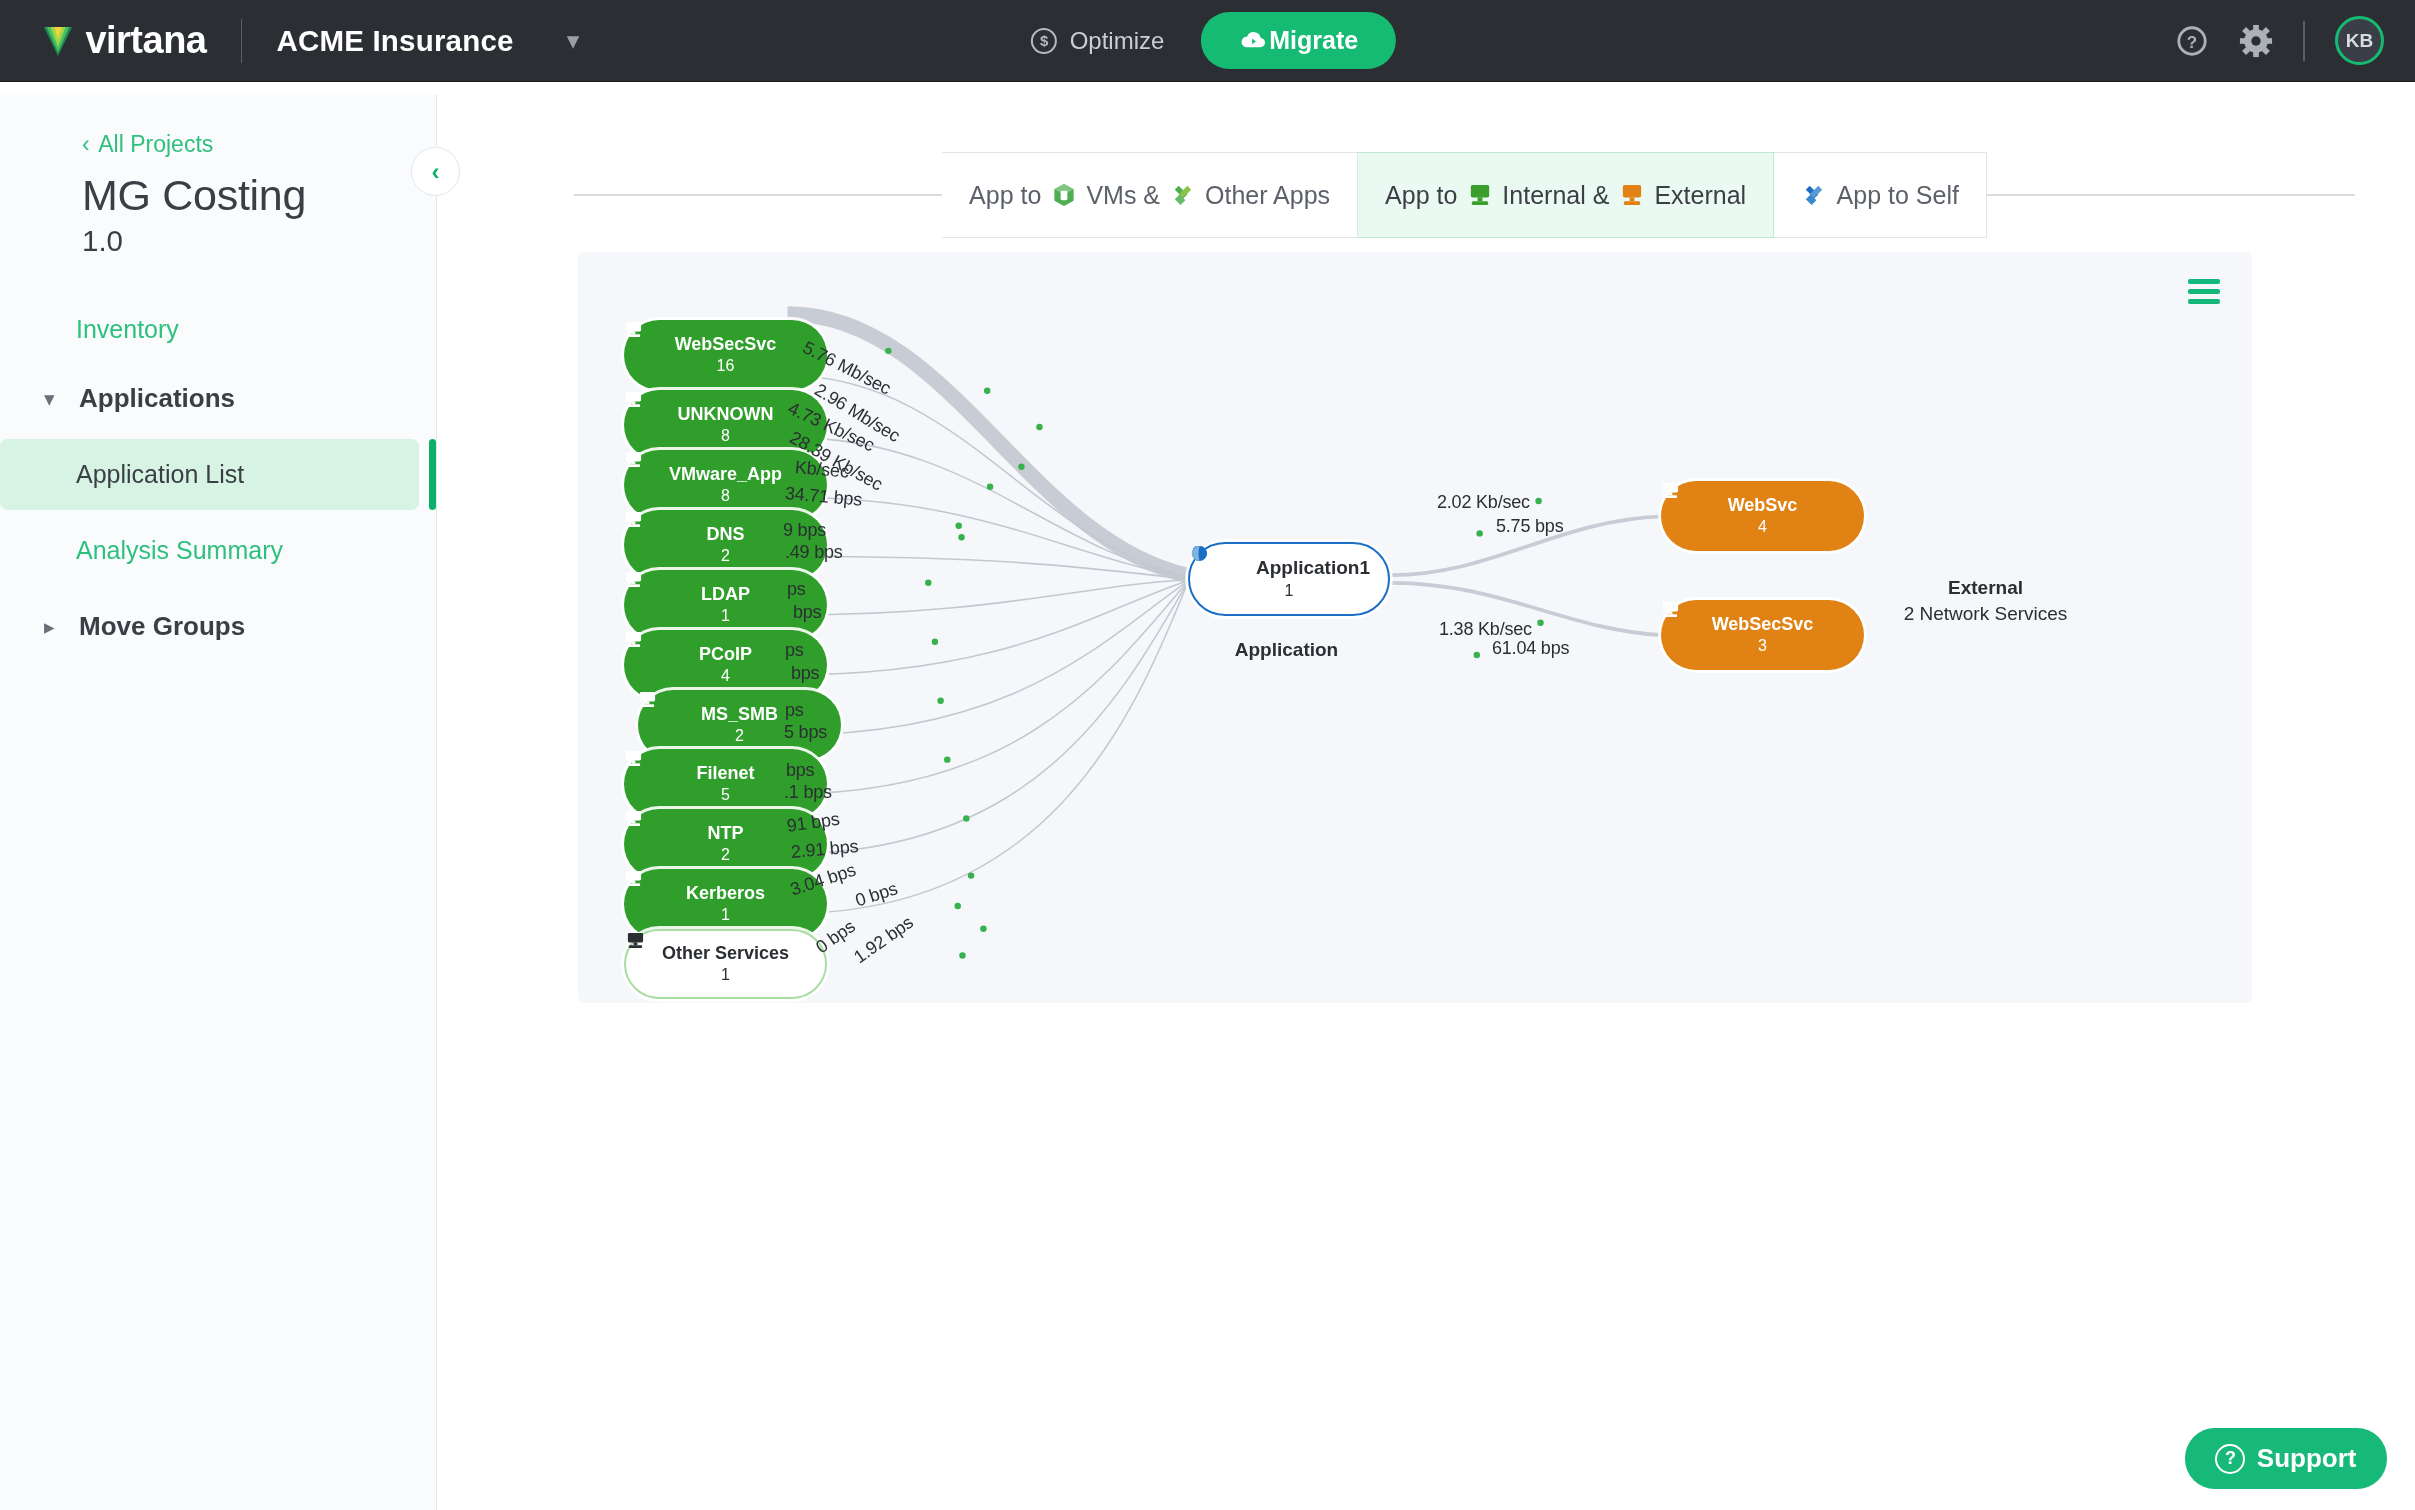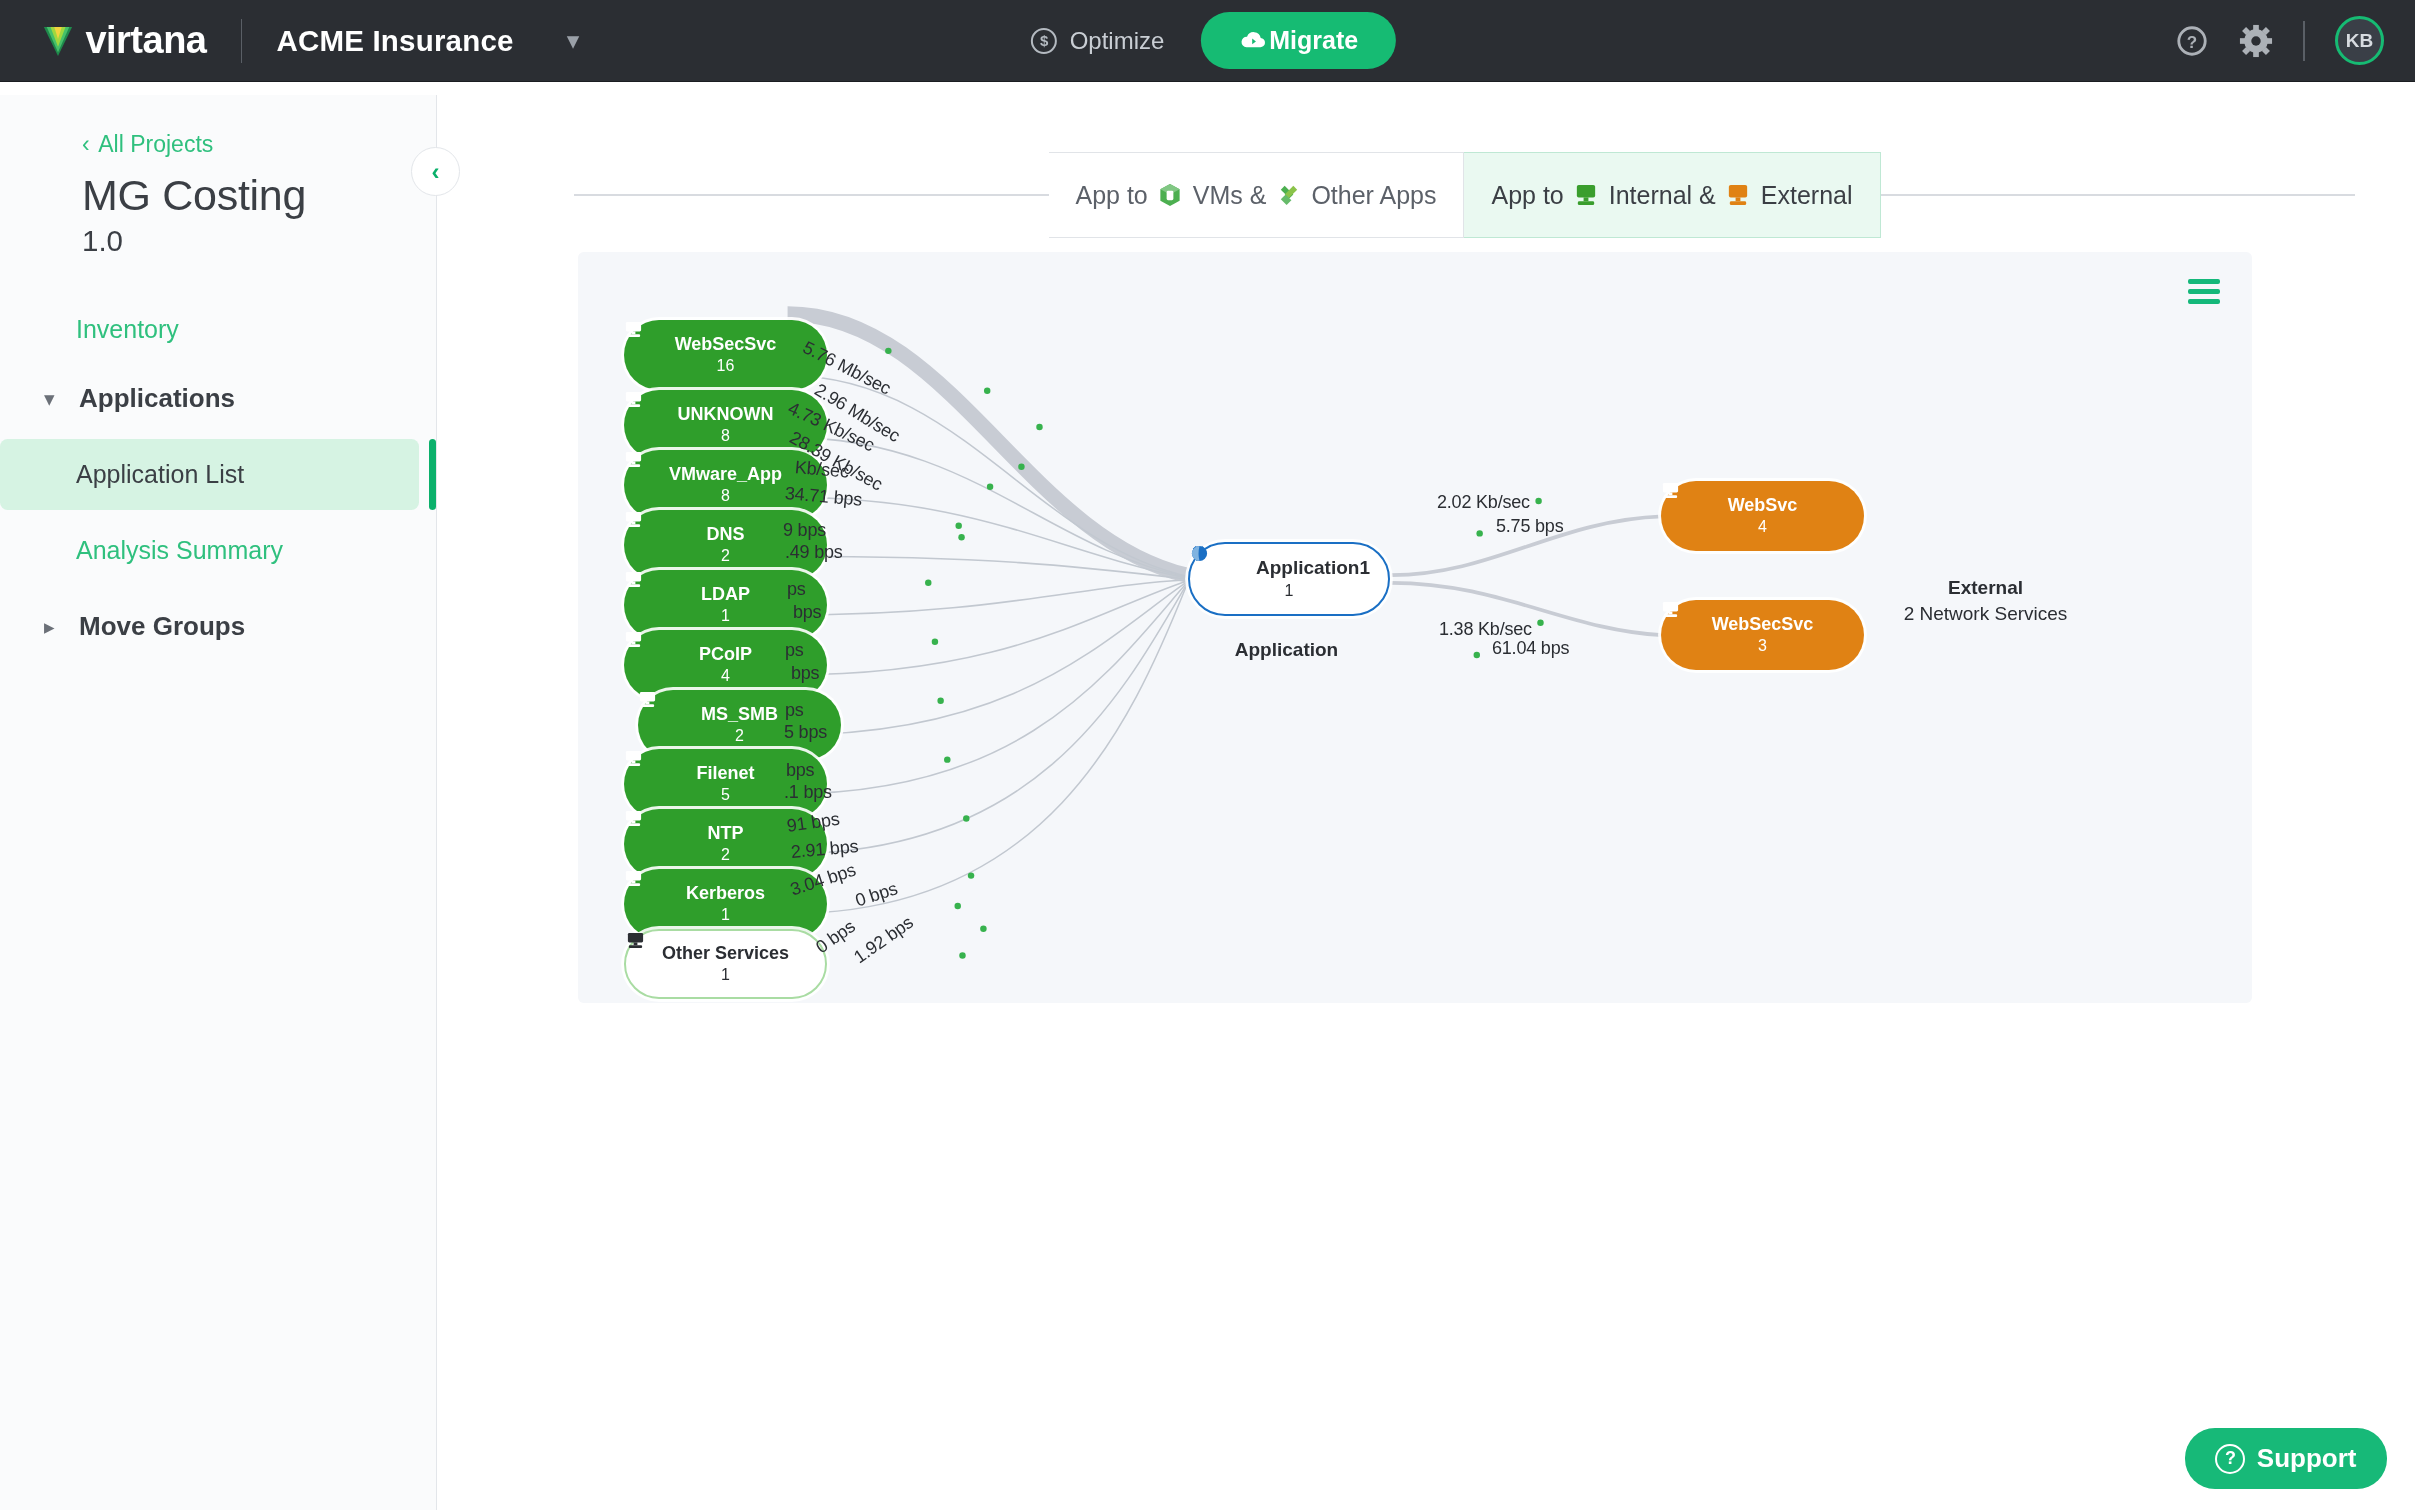--- a/index.html
+++ b/index.html
@@ -311,20 +311,28 @@
       </svg>
       <span>Internal &amp;</span>
       <svg class="ic" viewBox="0 0 27 27">
         <rect x="4" y="3" width="19" height="13" rx="2" fill="#e08214"></rect>
         <rect x="11" y="16" width="5" height="4" fill="#e08214"></rect>
         <rect x="5" y="20" width="17" height="4" rx="1.5" fill="#e08214"></rect>
       </svg>
       <span>External</span>
     </div>
 
+    <div class="tab">
+      <svg class="ic" viewBox="0 0 27 27">
+        <path d="M9 4l9 9-4 4-9-9z" fill="#1a6fc4"></path>
+        <path d="M18 4l4 4-9 9-4-4z" fill="#5b9bd5"></path>
+        <path d="M5 18l6 6 5-5-6-6z" fill="#3a86d0"></path>
+      </svg>
+      <span>App to Self</span>
+    </div>
 
     <div class="rule right"></div>
   </div>
 
   <div class="panel">
 
     <div class="hamburger">
       <span></span>
         <span></span>
         <span></span>

